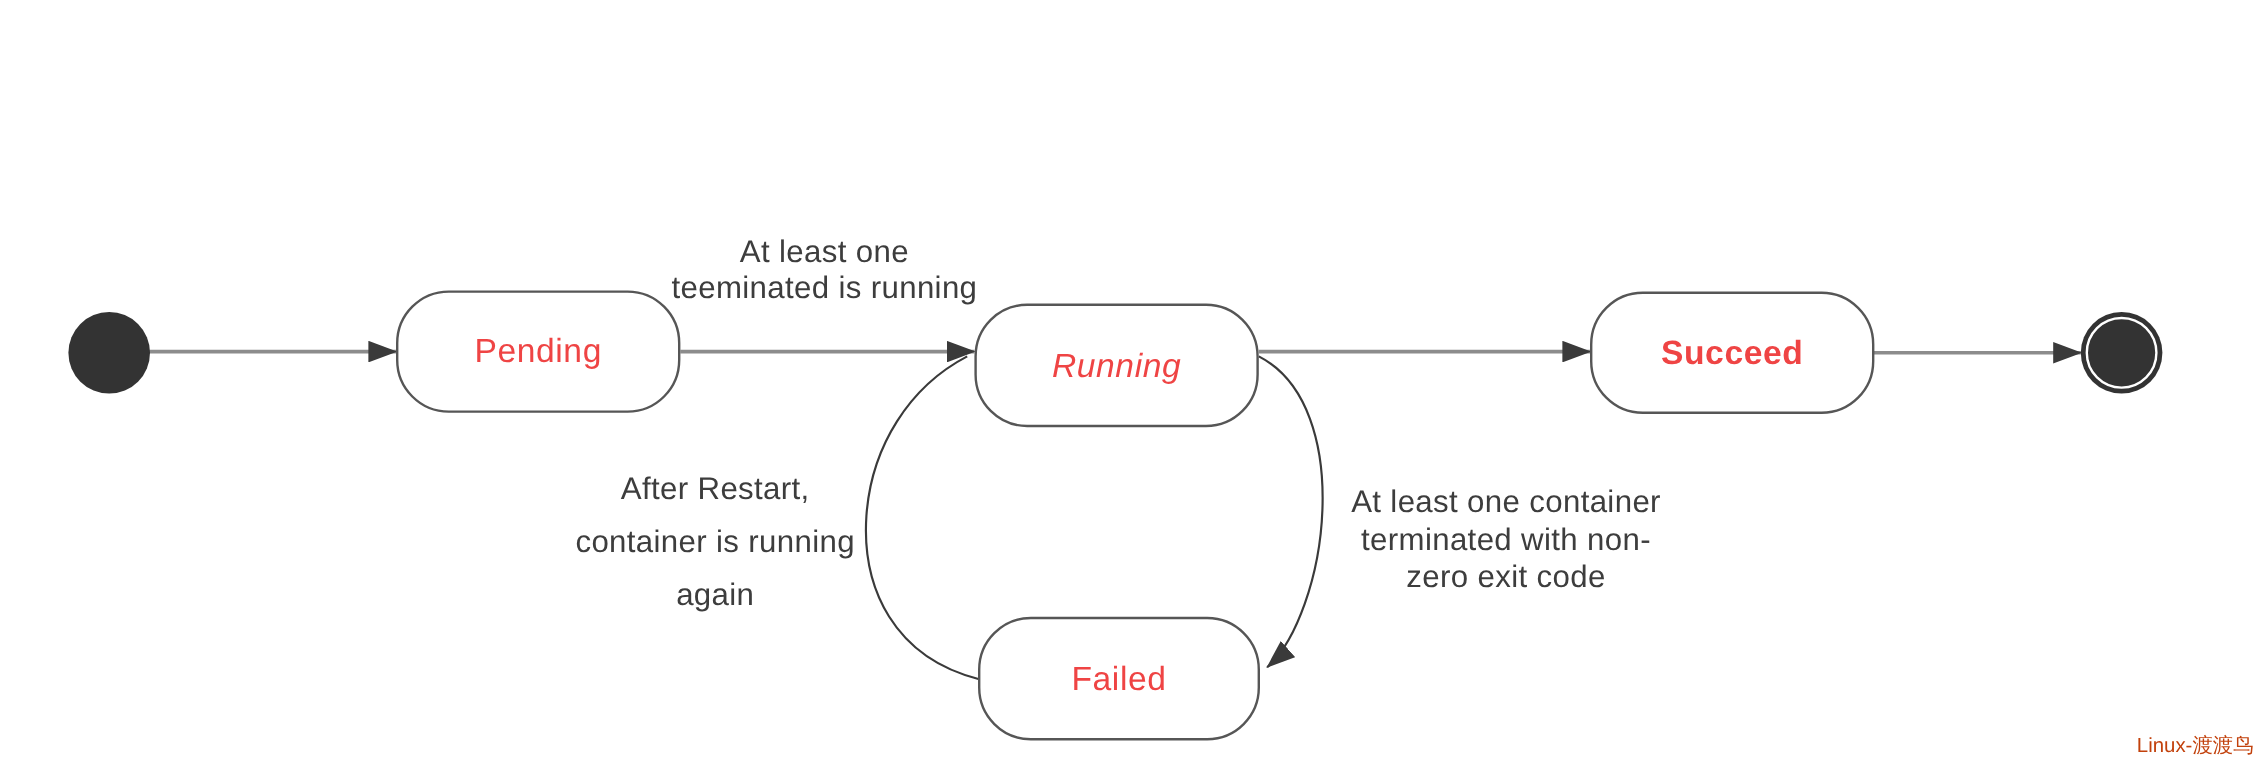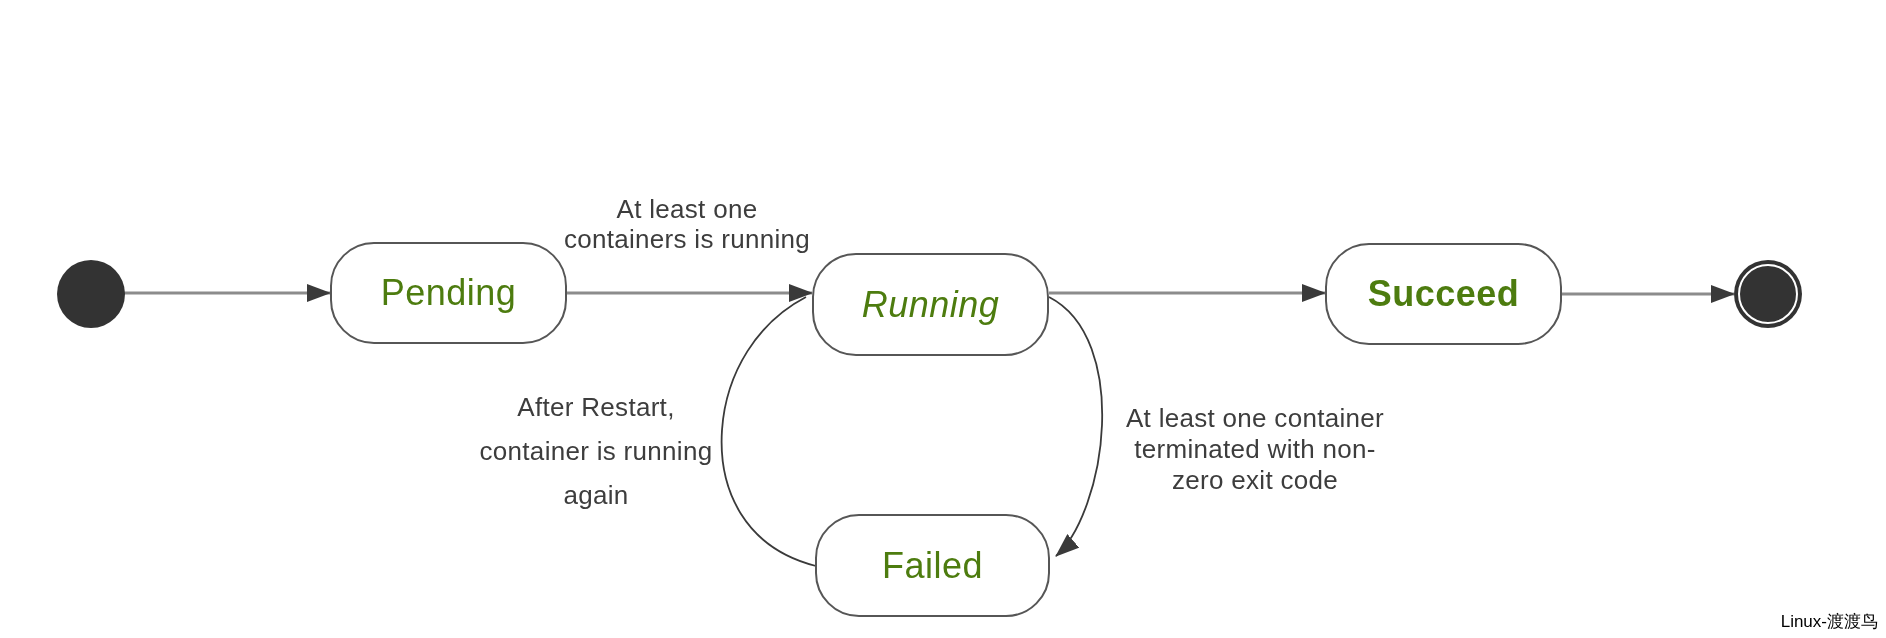--- a/index.html
+++ b/index.html
@@ -24,22 +24,22 @@
     position: absolute;
     box-sizing: border-box;
     background: #ffffff;
     border: 2.5px solid #565656;
     border-radius: 44px;
     display: flex;
     align-items: center;
     justify-content: center;
   }
   .state-box .state-label {
-    font-size: 36px;
-    color: #4d7c0f;
+    font-size: 28px;
+    color: #ef4444;
     letter-spacing: 0.5px;
   }
   .initial-node {
     position: absolute;
     left: 57px; top: 260px;
     width: 68px; height: 68px;
     border-radius: 50%;
     background: #333333;
   }
   .final-node {
@@ -62,21 +62,21 @@
     color: #3d3d3d;
     text-align: center;
     white-space: pre-line;
     letter-spacing: 0.3px;
   }
   .watermark {
     position: absolute;
     right: 8px;
     top: 610px;
     font-size: 17px;
-    color: #000000;
+    color: #c2410c;
   }
 </style>
 </head>
 <body>
 
 <div class="canvas">
 
   <svg class="edges-svg" viewBox="0 0 1886 638" xmlns="http://www.w3.org/2000/svg">
     <defs>
       <marker id="ah" markerUnits="userSpaceOnUse" markerWidth="24" markerHeight="18" refX="23" refY="9" orient="auto">
@@ -110,21 +110,21 @@
   <div class="state-box" style="left:815px; top:514px; width:235px; height:103px;justify-content:center;">
     <span class="state-label">Failed</span>
   </div>
 
   <div class="final-node">
     <div class="final-ring"></div>
   </div>
 
 
   <div class="tlabel" style="left:537px; top:194px; width:300px;">At least one
-containers is running</div>
+teeminated is running</div>
 
 
   <div class="tlabel" style="left:446px; top:385px; width:300px; line-height:44px;">After Restart,
 container is running
 again</div>
 
   <div class="tlabel" style="left:1080px; top:403px; width:350px; line-height:31px;text-align:center;">At least one container
 terminated with non-
 zero exit code</div>
 

